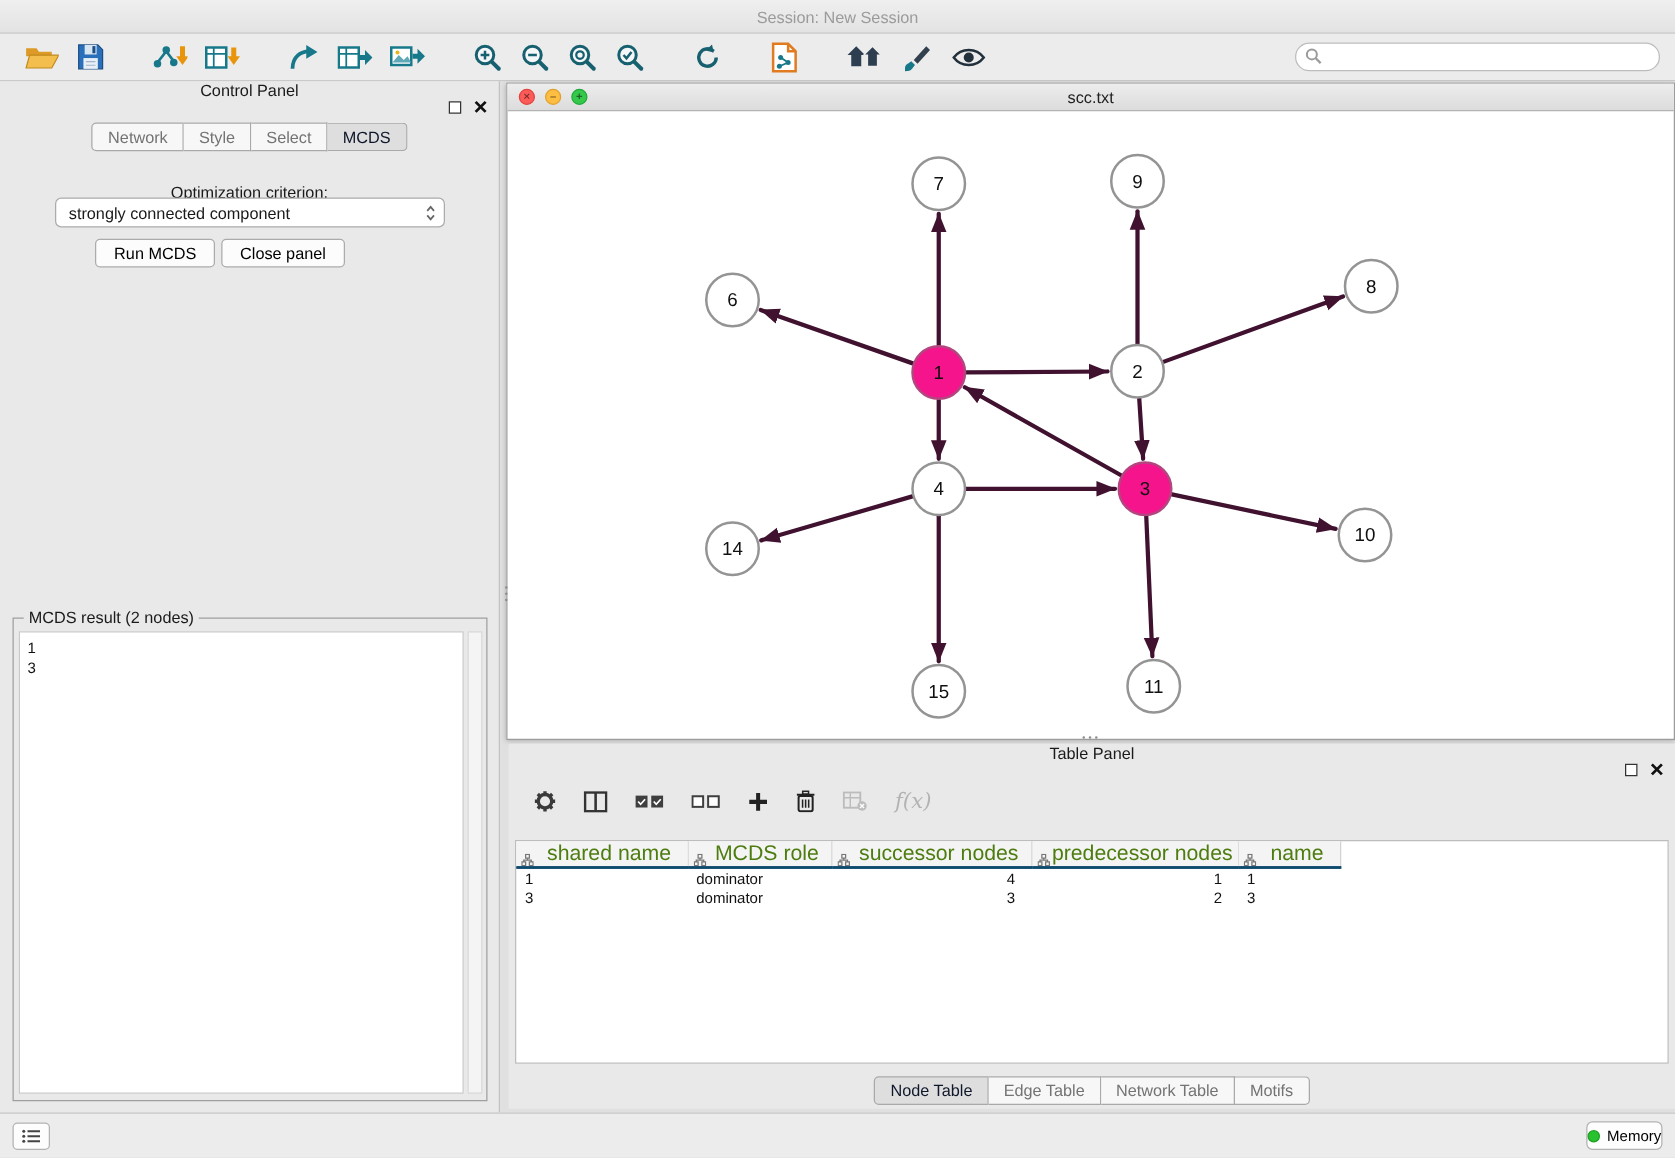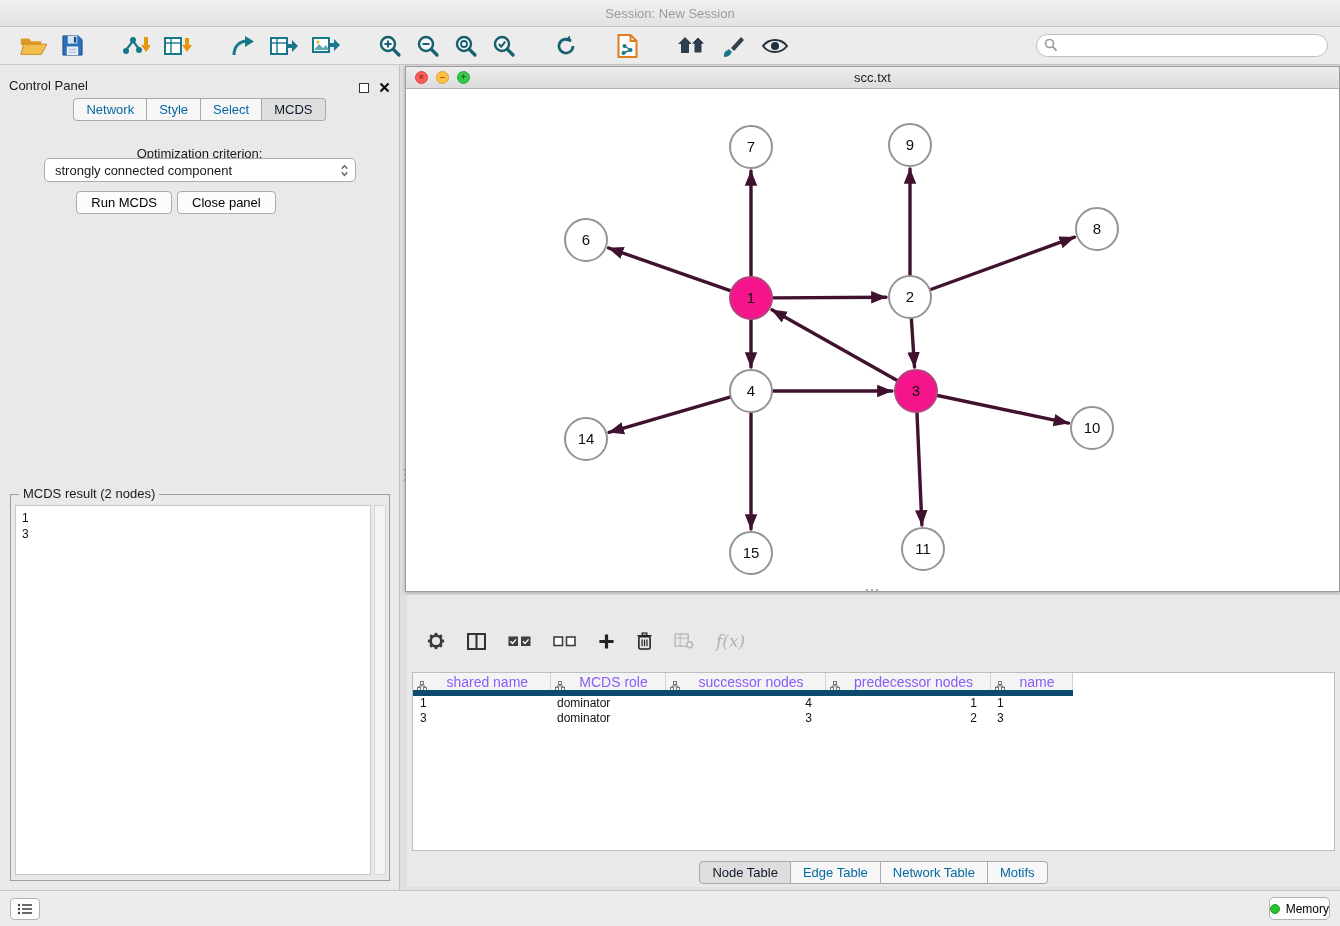--- a/index.html
+++ b/index.html
@@ -12,25 +12,25 @@
 
   
   #toolbar{left:0;top:27px;width:1340px;height:38px;background:#ececec;border-bottom:1px solid #c9c9c9;display:flex;align-items:center;padding:0 12px;}
   .tbtn{background:none;border:none;height:34px;display:flex;align-items:center;justify-content:center;padding:0 7px;cursor:pointer;}
   .tgap{width:24px;flex:0 0 auto;}
   #search-wrap{margin-left:auto;position:relative;width:292px;}
   #search-input{width:292px;height:23px;border:1px solid #bdbdbd;border-radius:12px;background:#fff;padding:0 10px 0 26px;font-size:12px;outline:none;}
   #search-icon{position:absolute;left:8px;top:4px;}
 
   
-  .panel-header{height:28px;display:flex;align-items:flex-end;padding:0 9px;font-size:13px;color:#1a1a1a;}
+  .panel-header{height:28px;display:flex;align-items:center;padding:0 9px;font-size:13px;color:#1a1a1a;flex-direction:column;}
   .panel-header-icons{margin-left:auto;display:flex;gap:10px;align-items:center;}
   .float-icon{width:10px;height:10px;border:1.6px solid #333;display:inline-block;background:#fff;}
   .seg-row{display:flex;justify-content:center;}
-  .seg-tab{border:1px solid #a9a9a9;border-left:none;background:#f7f7f7;padding:3px 12px;font-size:13px;color:#0369a1;cursor:pointer;white-space:nowrap;}
+  .seg-tab{border:1px solid #a9a9a9;border-left:none;background:#f7f7f7;padding:3px 12px;font-size:13px;color:#737373;cursor:pointer;white-space:nowrap;}
   .seg-tab:first-child{border-left:1px solid #a9a9a9;border-radius:4px 0 0 4px;}
   .seg-tab:last-child{border-radius:0 4px 4px 0;}
   .seg-tab.selected{background:#dedede;color:#0f172a;}
 
   
   #control-panel{left:0;top:65px;width:400px;height:825px;background:#e9e9e9;border-right:1px solid #c2c2c2;}
   #cp-tabs{margin-top:5px;}
   #opt-label{margin-top:25px;text-align:center;font-size:13px;}
   #mcds-dropdown{position:absolute;left:44px;top:93px;width:312px;height:24px;background:#fff;border:1px solid #ababab;border-radius:5px;display:flex;align-items:center;padding-left:10px;font-size:13px;cursor:pointer;}
   #dropdown-stepper{margin-left:auto;margin-right:6px;display:flex;align-items:center;}
@@ -57,21 +57,21 @@
   .grip-dot{width:2px;height:2px;border-radius:50%;background:#8d8d8d;}
 
   
   #table-panel{left:407px;top:595px;width:933px;height:292px;background:#e9e9e9;}
   #tp-toolbar{position:absolute;left:0;top:26px;width:100%;height:40px;display:flex;align-items:center;padding-left:14px;gap:10px;}
   .tp-btn{background:none;border:none;height:32px;display:flex;align-items:center;justify-content:center;padding:0 6px;cursor:pointer;}
   .tp-btn.disabled{cursor:default;}
   #fx-label{font-family:"DejaVu Serif",serif;font-style:italic;font-size:17px;color:#b3b3b3;}
   #table-box{position:absolute;left:5px;top:77px;width:923px;height:179px;background:#fff;border:1px solid #bdbdbd;overflow:hidden;}
   table.node-table{border-collapse:collapse;table-layout:fixed;}
-  .node-table th{position:relative;background:#f4f4f4;border-right:1px solid #d2d2d2;border-bottom:6px solid #0c4a6e;font-weight:normal;font-size:14px;height:20px;color:#8b5cf6;text-align:center;padding:0 4px 0 16px;white-space:nowrap;overflow:hidden;}
+  .node-table th{position:relative;background:#f4f4f4;border-right:1px solid #d2d2d2;border-bottom:2px solid #0c4a6e;font-weight:normal;font-size:17px;height:20px;color:#4d7c0f;text-align:center;padding:0 4px 0 16px;white-space:nowrap;overflow:hidden;}
   .node-table th .th-icon{position:absolute;left:4px;top:5px;}
   .node-table td{font-size:12px;height:16px;padding:0 7px;color:#111;white-space:nowrap;overflow:hidden;}
   .node-table .col0{width:137px;}
   .node-table .col1{width:115px;margin-top:28px;}
   .node-table .col2{width:160px;}
   .node-table .col3{width:165px;}
   .node-table .col4{width:82px;}
   .node-table td.col2,.node-table td.col3{text-align:right;padding-right:13px;}
   #tp-tabs{position:absolute;left:0;bottom:3px;width:100%;}
 
@@ -342,20 +342,29 @@
     <span class="grip-dot"></span>
     <span class="grip-dot"></span>
   </div>
 <div class="abs grip-h">
     <span class="grip-dot"></span>
     <span class="grip-dot"></span>
     <span class="grip-dot"></span>
   </div>
 
 <div id="table-panel" class="abs">
+  <div class="panel-header">
+    <span>Table Panel</span>
+    <span class="panel-header-icons">
+      <span class="float-icon"></span>
+      <svg class="close-x" width="11" height="11" viewBox="0 0 11 11">
+          <path d="M1.5 1.5 L9.5 9.5 M9.5 1.5 L1.5 9.5" stroke="#111" stroke-width="2.2"></path>
+        </svg>
+    </span>
+  </div>
   <div id="tp-toolbar">
     <button class="tp-btn">
         <svg width="18" height="18" viewBox="0 0 20 20">
           <g stroke="#3a3a3a" stroke-width="3">
             <line x1="10" y1="1" x2="10" y2="5"></line>
             <line x1="10" y1="15" x2="10" y2="19"></line>
             <line x1="1" y1="10" x2="5" y2="10"></line>
             <line x1="15" y1="10" x2="19" y2="10"></line>
             <line x1="3.6" y1="3.6" x2="6.4" y2="6.4"></line>
             <line x1="13.6" y1="13.6" x2="16.4" y2="16.4"></line>

